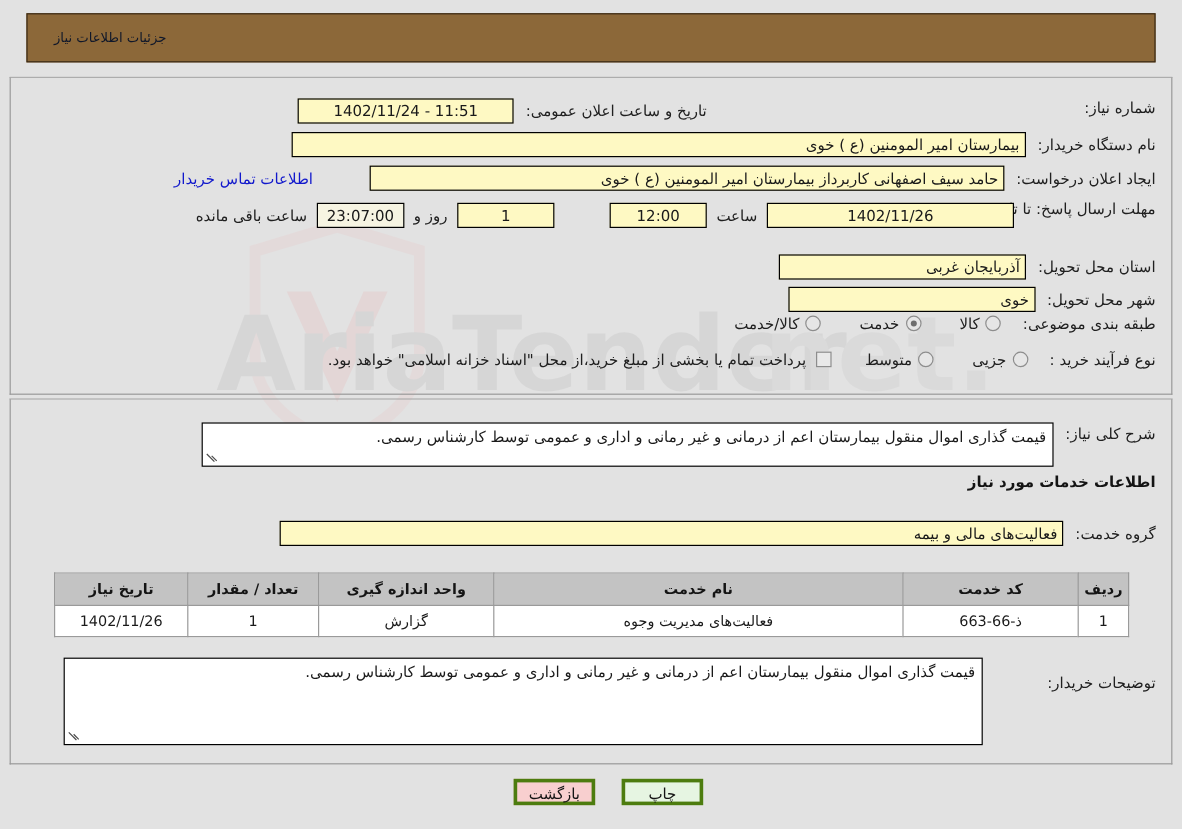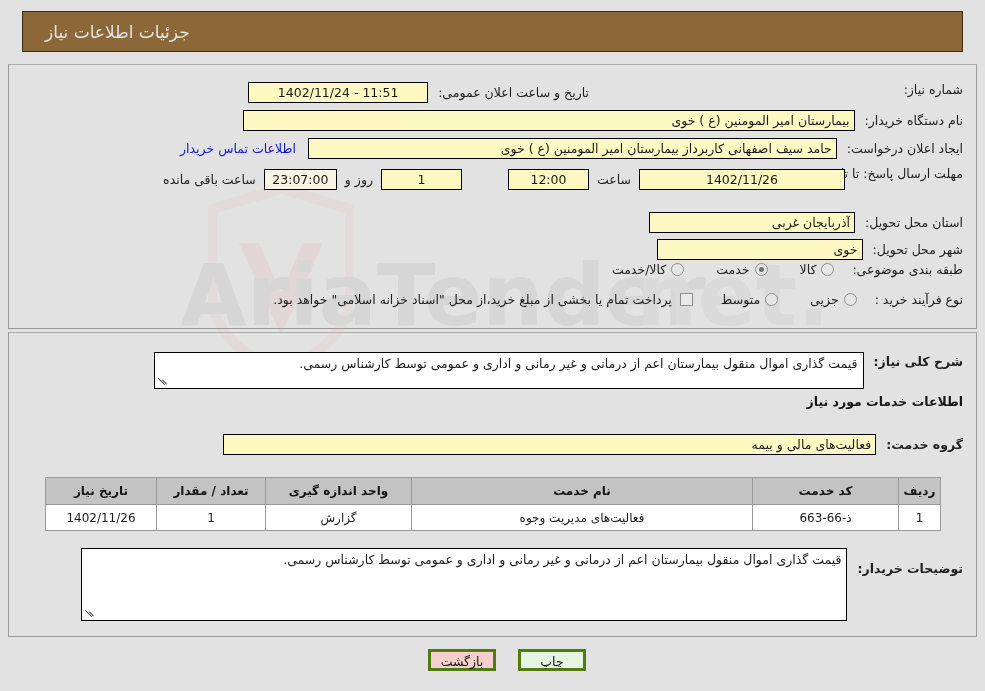--- a/index.html
+++ b/index.html
@@ -40,22 +40,22 @@
     background: #8c6839;
     border: 1px solid #3a2a16;
     box-sizing: border-box;
     display: flex;
     align-items: center;
     justify-content: flex-start;
     padding-left: 0; padding-right: 0;
     z-index: 3;
   }
   .page-header .title {
-    color: #e5e5e5;
-    font-size: 17px;
+    color: #0f172a;
+    font-size: 11px;
     margin-right: auto;
     padding-left: 22px;
   }
 
   
   .panel {
     position: absolute;
     box-sizing: border-box;
     background: #e2e2e2;
     border: 1px solid #9a9a9a;
@@ -73,21 +73,21 @@
     display: flex;
     align-items: center;
     white-space: nowrap;
     z-index: 4;
   }
   .lbl {
     color: #202020;
     font-size: 12.5px;
     line-height: 15px;
   }
-  .lbl.bold { font-weight: bold; }
+  .lbl.bold { font-weight: normal; }
   .lbl.blue { color: #1118cc; }
 
   .field {
     box-sizing: border-box;
     background: #fef9c3;
     border: 1px solid #000000;
     height: 21px;
     line-height: 19px;
     font-size: 12.5px;
     color: #1a1a1a;
@@ -243,21 +243,21 @@
   <div class="field" style="width:180px; margin-right:10px;">11:51 - 1402/11/24</div>
 </div>
 
 <div class="frow" style="right:22px; top:110px;">
   <span class="lbl">نام دستگاه خریدار:</span>
   <div class="field rtlright" style="width:612px; margin-right:10px;">بیمارستان امیر المومنین (ع ) خوی</div>
 </div>
 
 <div class="frow" style="right:22px; top:138px;">
   <span class="lbl">ایجاد اعلان درخواست:</span>
-  <div class="field rtlright" style="width:529px; margin-right:10px;">حامد سیف اصفهانی کاربرداز بیمارستان امیر المومنین (ع ) خوی</div>
+  <div class="field rtlright" style="width:529px; margin-right:10px;margin-left:35px;">حامد سیف اصفهانی کاربرداز بیمارستان امیر المومنین (ع ) خوی</div>
   <span class="lbl blue" style="margin-right:12px;">اطلاعات تماس خریدار</span>
 </div>
 
 <div class="frow" style="right:22px; top:166px; align-items:flex-start;">
   <span class="lbl" style="display:block; width:108px; text-align:right; line-height:16px;">مهلت ارسال پاسخ: تا تاریخ:</span>
 </div>
 <div class="frow" style="right:140px; top:169px;">
   <div class="field" style="width:206px;">1402/11/26</div>
   <span class="lbl" style="margin-right:8px;">ساعت</span>
   <div class="field" style="width:81px; margin-right:8px;">12:00</div>
@@ -345,21 +345,21 @@
       <td>1</td>
       <td>ذ-66-663</td>
       <td>فعالیت‌های مدیریت وجوه</td>
       <td>گزارش</td>
       <td>1</td>
       <td>1402/11/26</td>
     </tr>
   </tbody>
 </table>
 
-<div class="frow" style="right:22px; top:548px; align-items:flex-start;">
+<div class="frow" style="right:22px; top:548px; align-items:flex-start;gap:44px;">
   <span class="lbl bold" style="line-height:42px;">توضیحات خریدار:</span>
   <div class="tarea" style="width:766px; height:73px; margin-right:10px;">
     <span>قیمت گذاری اموال منقول بیمارستان اعم از درمانی و غیر رمانی و اداری و عمومی توسط کارشناس رسمی.</span>
     <span class="grip"></span>
   </div>
 </div>
 
 <div class="btn" id="btn-back">بازگشت</div>
 <div class="btn" id="btn-print">چاپ</div>
 

